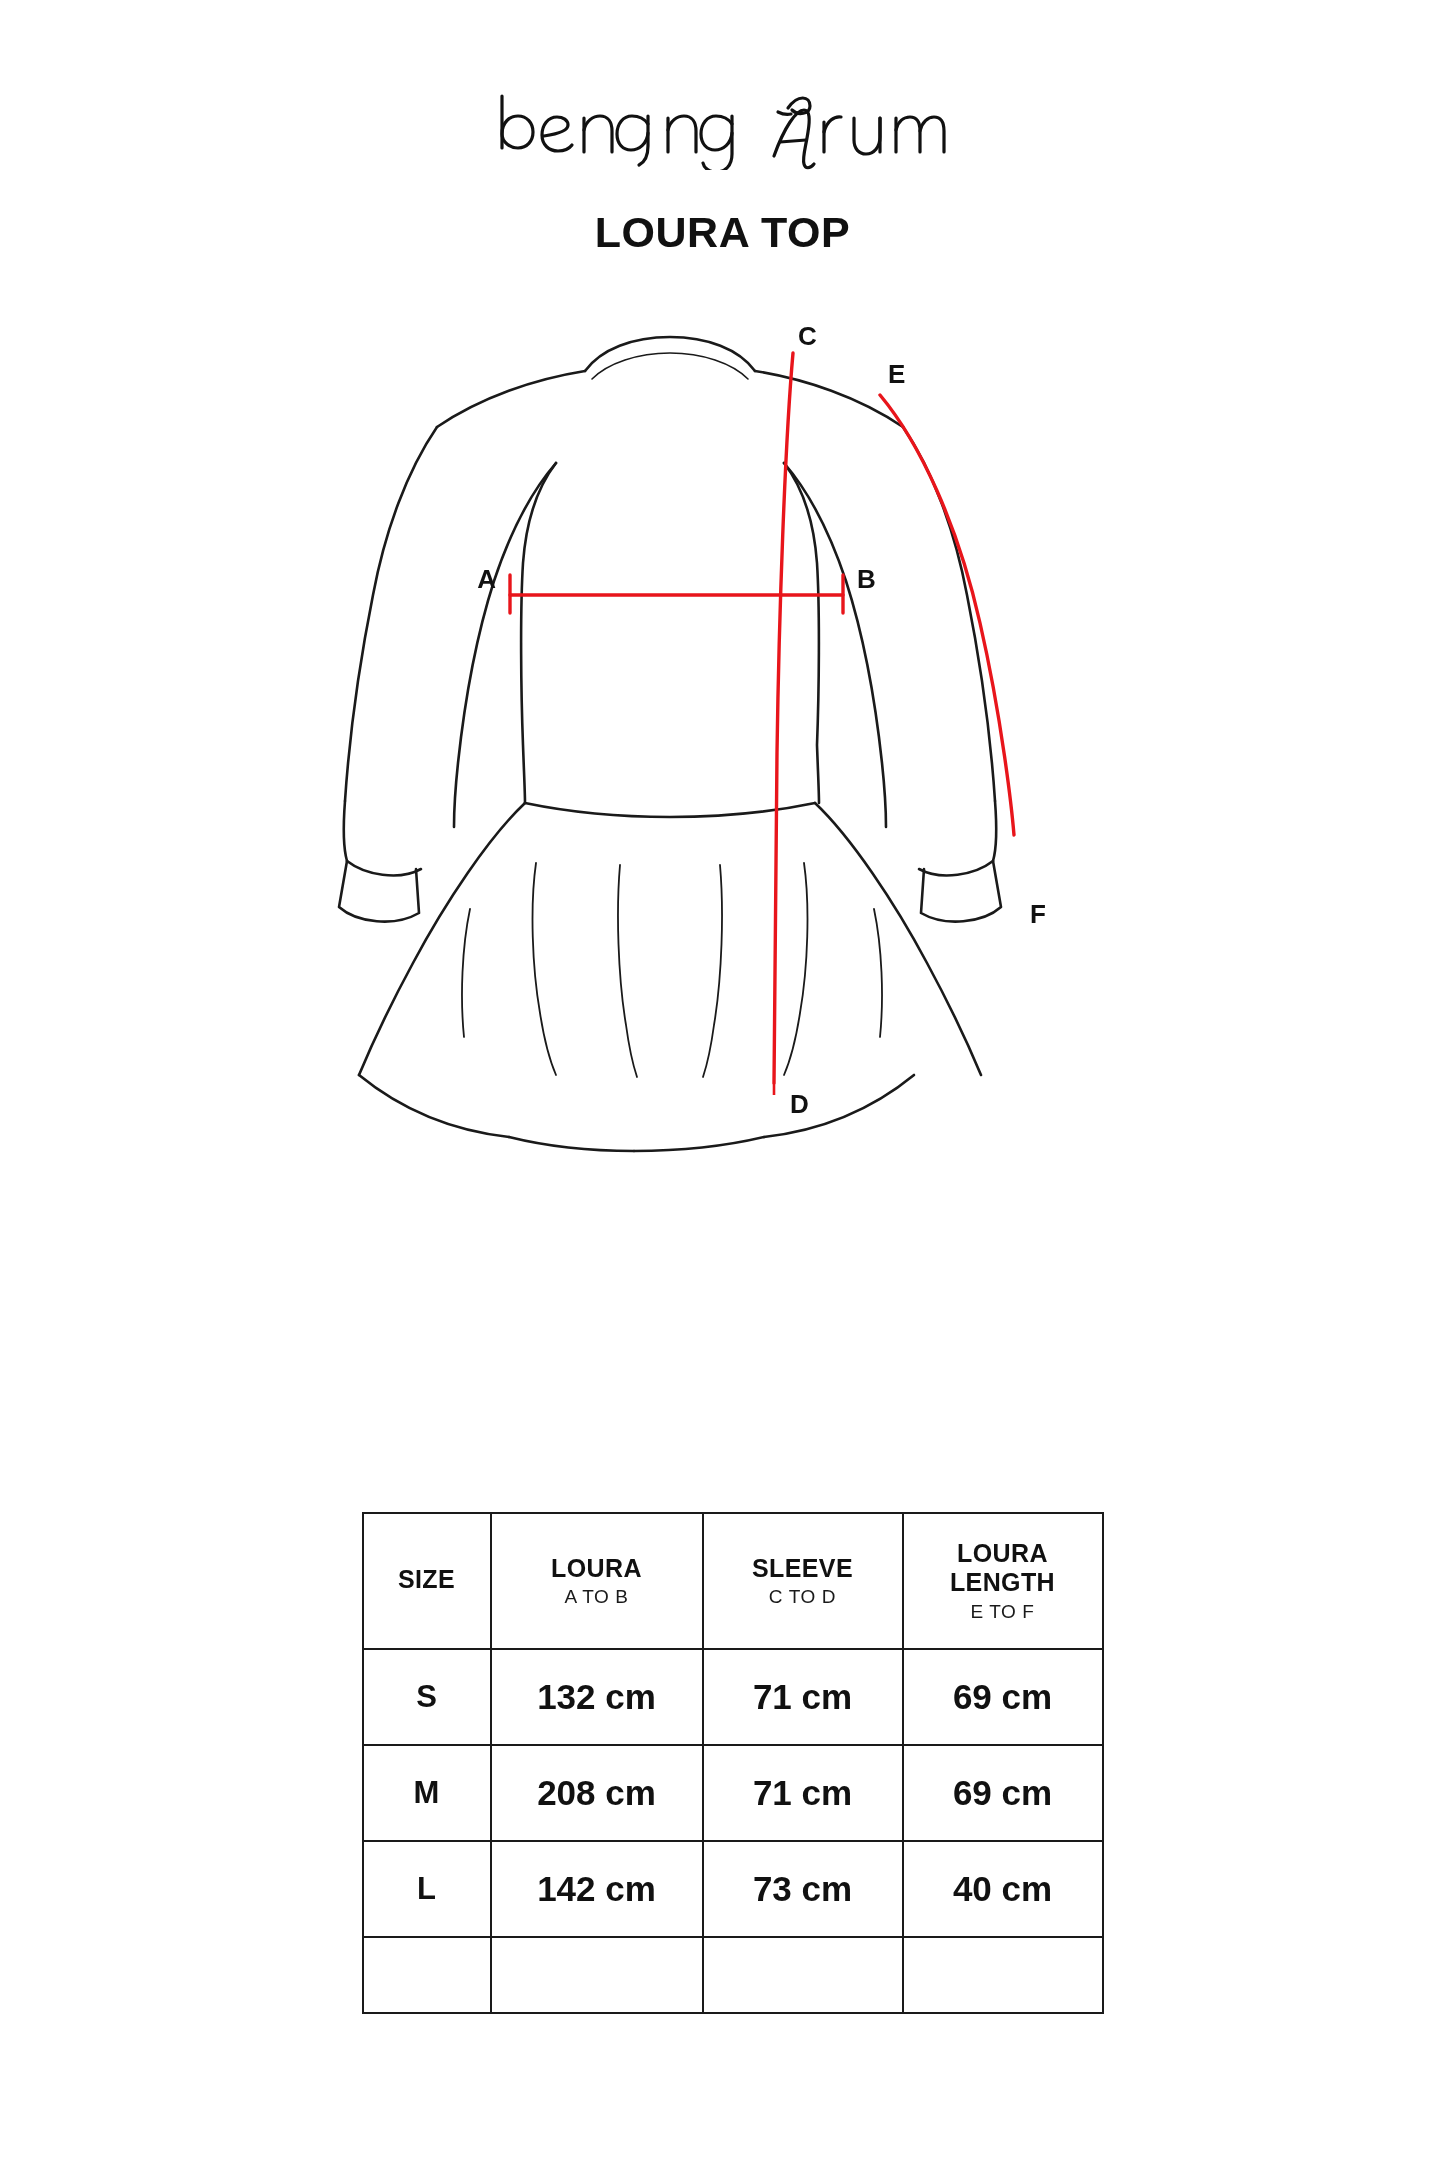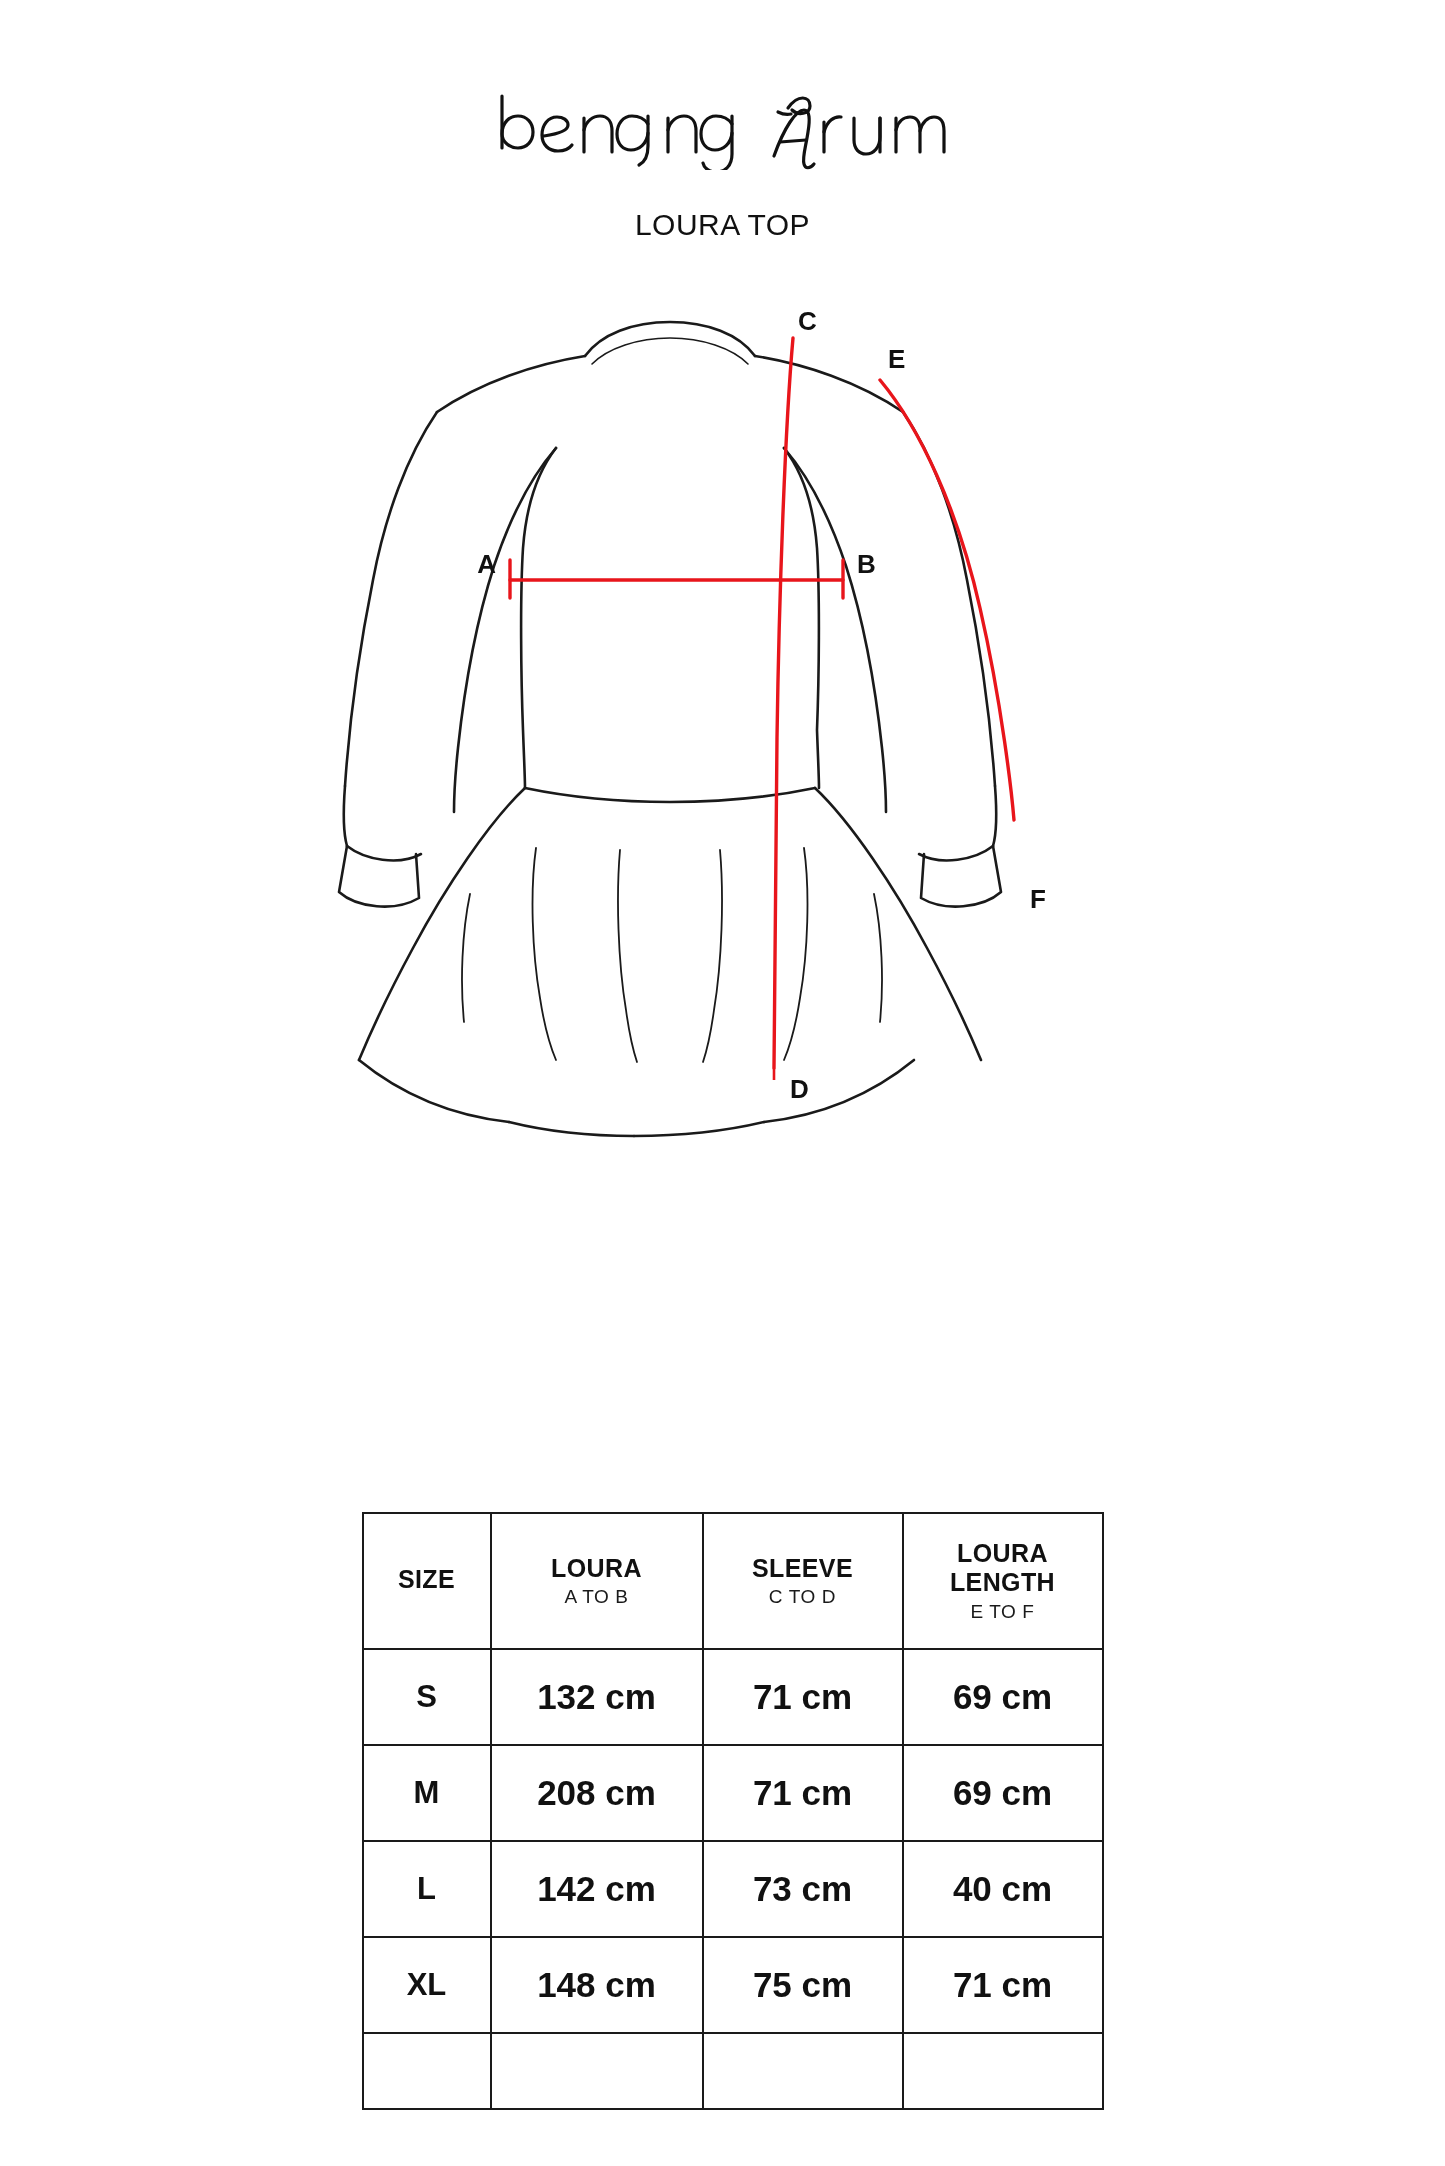--- a/index.html
+++ b/index.html
@@ -31,22 +31,22 @@
     display: flex;
     align-items: center;
     justify-content: center;
     width: 100%;
   }
   .brand svg { display: block; }
 
   
   .title {
     margin-top: 38px;
-    font-size: 30px;
-    font-weight: normal;
+    font-size: 43px;
+    font-weight: bold;
     letter-spacing: 0.5px;
     color: #111111;
     text-align: center;
   }
 
   
   .illustration {
     margin-top: 66px;
     width: 1445px;
     height: 1000px;
@@ -272,26 +272,20 @@
           <td>208 cm</td>
           <td>71 cm</td>
           <td>69 cm</td>
         </tr>
         <tr>
           <td class="size-cell">L</td>
           <td>142 cm</td>
           <td>73 cm</td>
           <td>40 cm</td>
         </tr>
-        <tr>
-          <td class="size-cell">XL</td>
-          <td>148 cm</td>
-          <td>75 cm</td>
-          <td>71 cm</td>
-        </tr>
         <tr class="spacer">
           <td></td>
           <td></td>
           <td></td>
           <td></td>
         </tr>
       </tbody>
     </table>
   </div>
 

